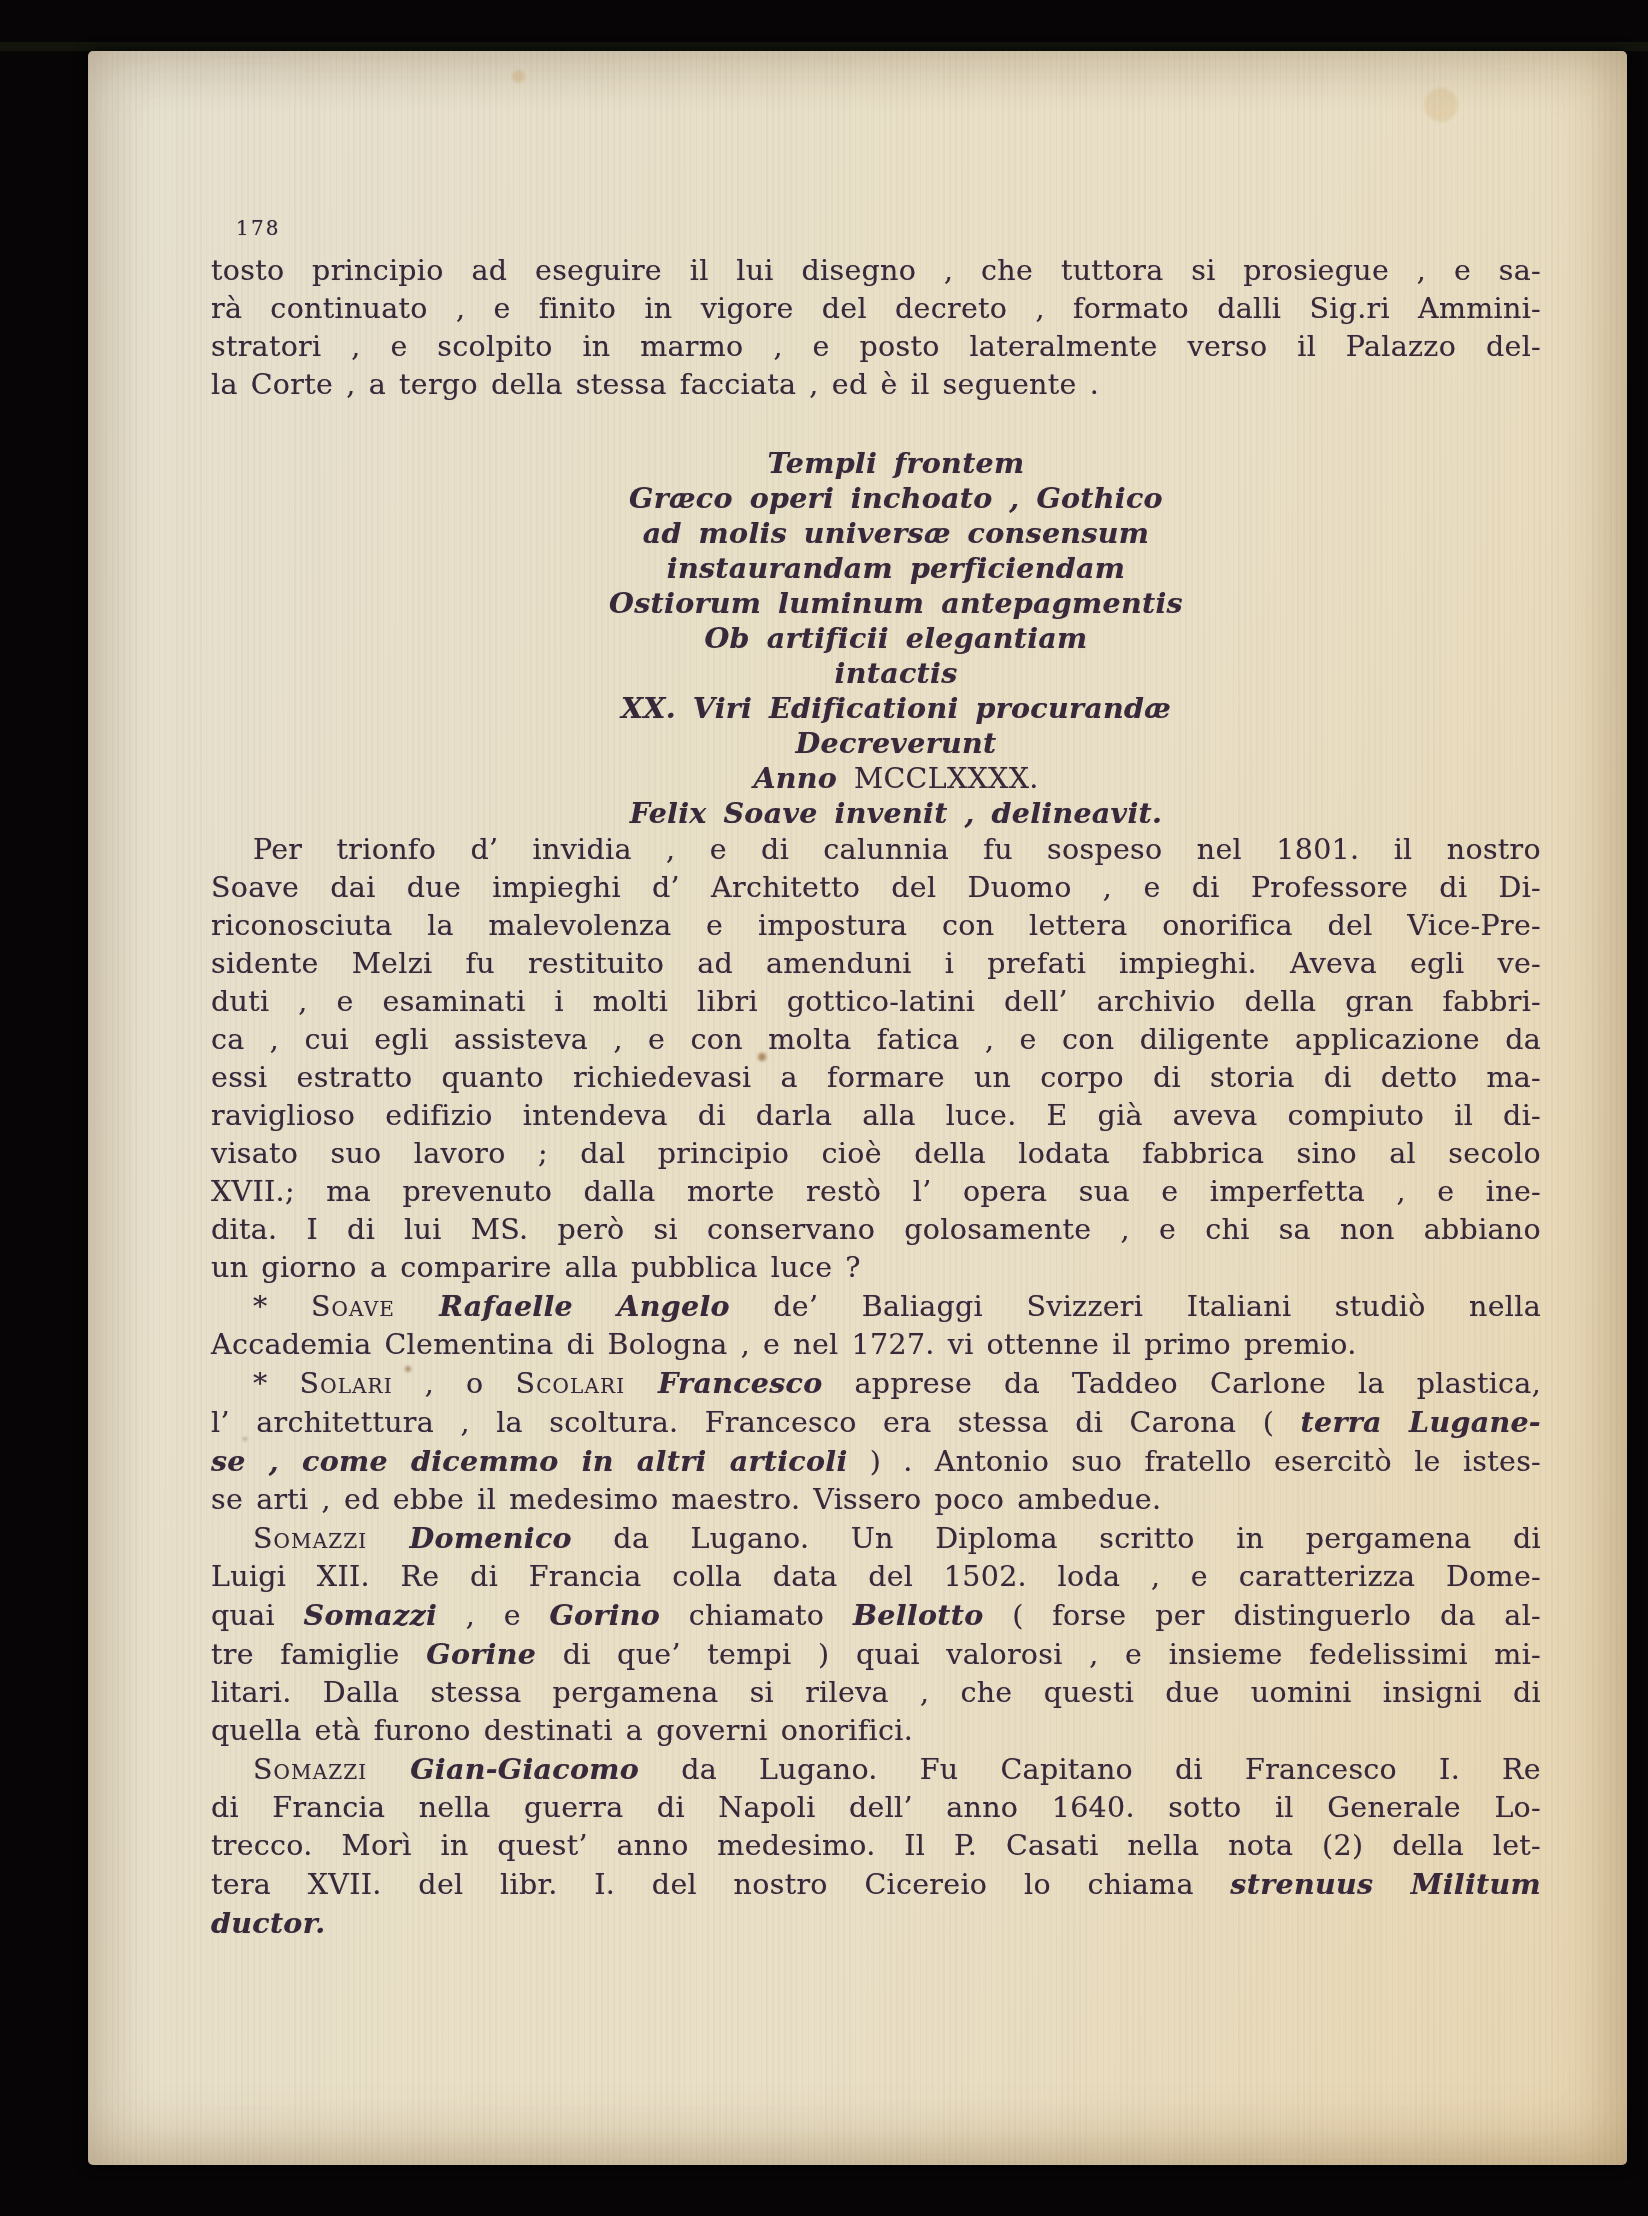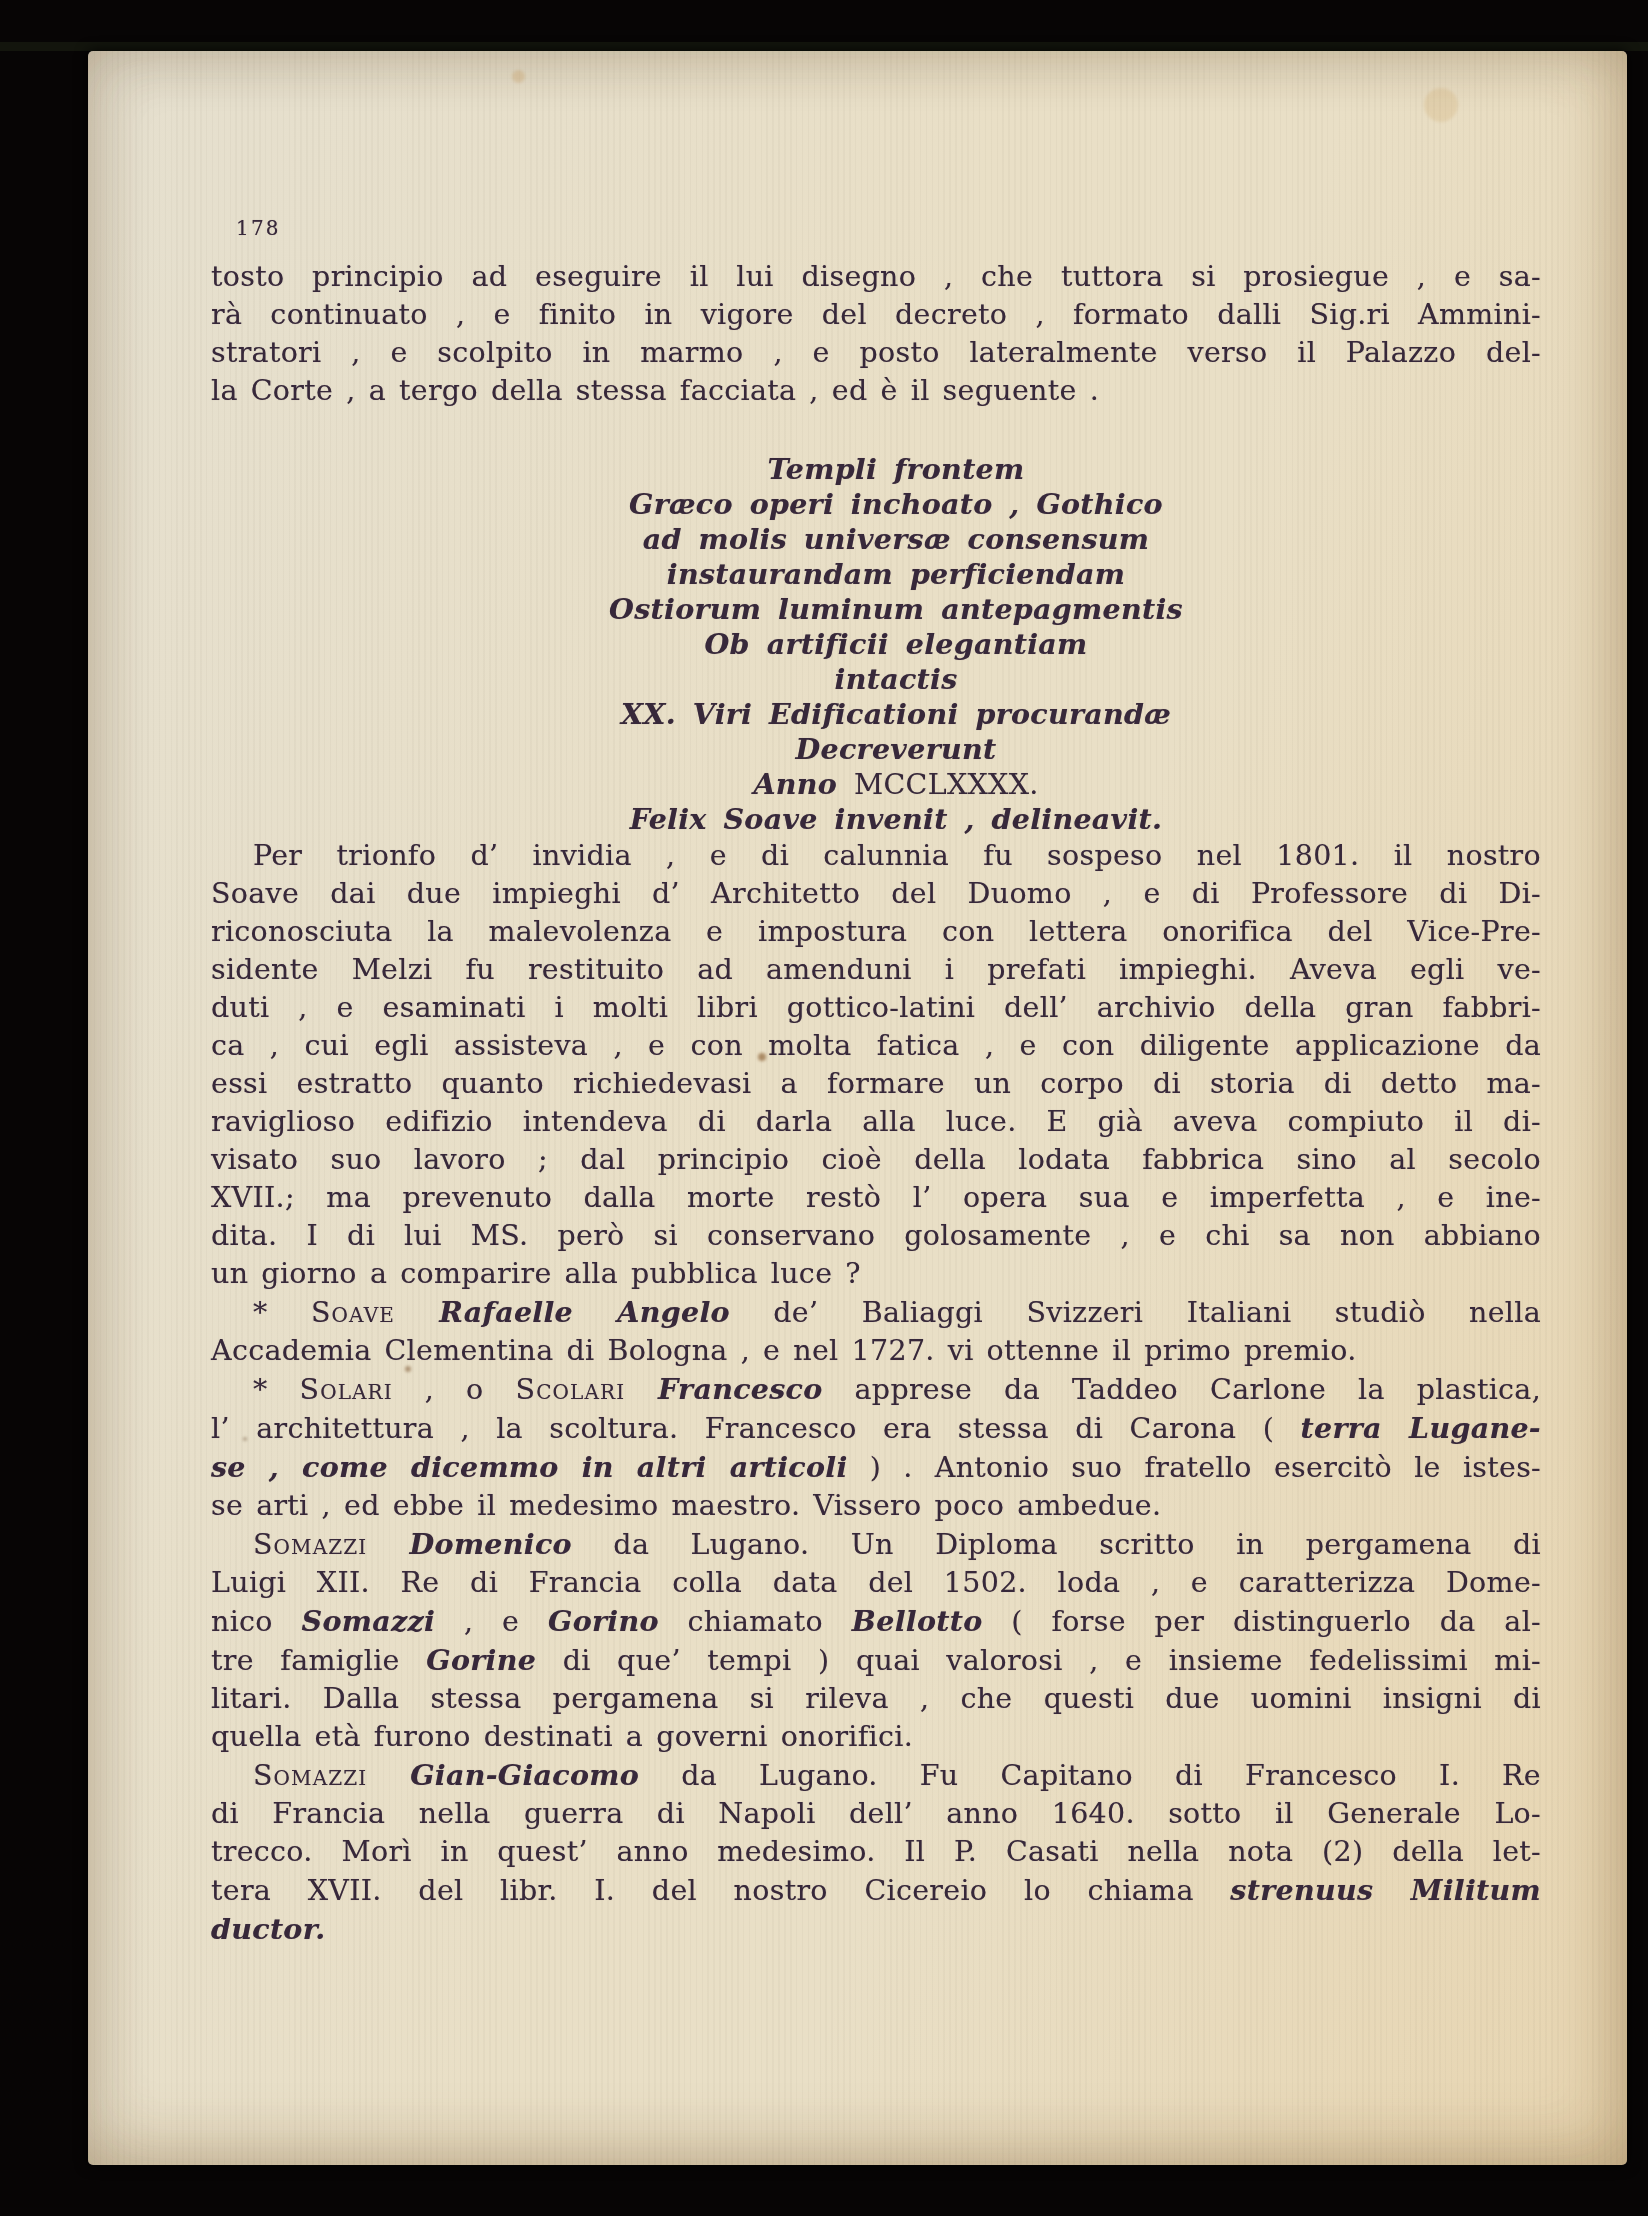--- a/index.html
+++ b/index.html
@@ -39,21 +39,21 @@
     content:"";position:absolute;inset:0;border-radius:5.1px;pointer-events:none;
     background:repeating-linear-gradient(90deg,
       rgba(120,110,90,0.05) 0 1.5px, rgba(0,0,0,0) 1.5px 5.9px);
   }
   .page-number{
     position:absolute;left:148px;top:165px;
     font-size:20px;letter-spacing:2.2px;
     text-shadow:0 0 0.7px rgba(55,40,58,0.45);
   }
   .content{
-    position:absolute;left:123px;top:207px;width:1330px;
+    position:absolute;left:123px;top:201px;width:1330px;
     font-size:28.5px;
     letter-spacing:0.3px;
     text-shadow:0 0 0.7px rgba(55,40,58,0.40);
   }
   .block{margin:0;}
   .block.paragraph .line{
     line-height:38px;
     word-spacing:3.7px;
   }
   .line.just{text-align:justify;text-align-last:justify;-moz-text-align-last:justify;text-justify:inter-word;}
@@ -119,21 +119,21 @@
         </div>
         <div class="block paragraph">
           <div class="line just indent"><span class="seg-n">* </span><span class="seg-sc">Solari</span><span class="seg-n"> , o </span><span class="seg-sc">Scolari</span><span class="seg-i"> Francesco</span><span class="seg-n"> apprese da Taddeo Carlone la plastica,</span></div>
           <div class="line just"><span class="seg-n">l’ architettura , la scoltura. Francesco era stessa di Carona ( </span><span class="seg-i">terra Lugane-</span></div>
           <div class="line just"><span class="seg-i">se , come dicemmo in altri articoli</span><span class="seg-n"> ) . Antonio suo fratello esercitò le istes-</span></div>
           <div class="line last"><span class="seg-n">se arti , ed ebbe il medesimo maestro. Vissero poco ambedue.</span></div>
         </div>
         <div class="block paragraph">
           <div class="line just indent"><span class="seg-sc">Somazzi</span><span class="seg-i"> Domenico</span><span class="seg-n"> da Lugano. Un Diploma scritto in pergamena di</span></div>
           <div class="line just"><span class="seg-n">Luigi XII. Re di Francia colla data del 1502. loda , e caratterizza Dome-</span></div>
-          <div class="line just"><span class="seg-n">nico </span><span class="seg-i">Somazzi</span><span class="seg-n"> , e </span><span class="seg-i">Gorino</span><span class="seg-n"> chiamato </span><span class="seg-i">Bellotto</span><span class="seg-n"> ( forse per distinguerlo da al-</span></div>
+          <div class="line just"><span class="seg-n">quai </span><span class="seg-i">Somazzi</span><span class="seg-n"> , e </span><span class="seg-i">Gorino</span><span class="seg-n"> chiamato </span><span class="seg-i">Bellotto</span><span class="seg-n"> ( forse per distinguerlo da al-</span></div>
           <div class="line just"><span class="seg-n">tre famiglie </span><span class="seg-i">Gorine</span><span class="seg-n"> di que’ tempi ) quai valorosi , e insieme fedelissimi mi-</span></div>
           <div class="line just"><span class="seg-n">litari. Dalla stessa pergamena si rileva , che questi due uomini insigni di</span></div>
           <div class="line last"><span class="seg-n">quella età furono destinati a governi onorifici.</span></div>
         </div>
         <div class="block paragraph">
           <div class="line just indent"><span class="seg-sc">Somazzi</span><span class="seg-i"> Gian-Giacomo</span><span class="seg-n"> da Lugano. Fu Capitano di Francesco I. Re</span></div>
           <div class="line just"><span class="seg-n">di Francia nella guerra di Napoli dell’ anno 1640. sotto il Generale Lo-</span></div>
           <div class="line just"><span class="seg-n">trecco. Morì in quest’ anno medesimo. Il P. Casati nella nota (2) della let-</span></div>
           <div class="line just"><span class="seg-n">tera XVII. del libr. I. del nostro Cicereio lo chiama </span><span class="seg-i">strenuus Militum</span></div>
           <div class="line last"><span class="seg-i">ductor.</span></div>

